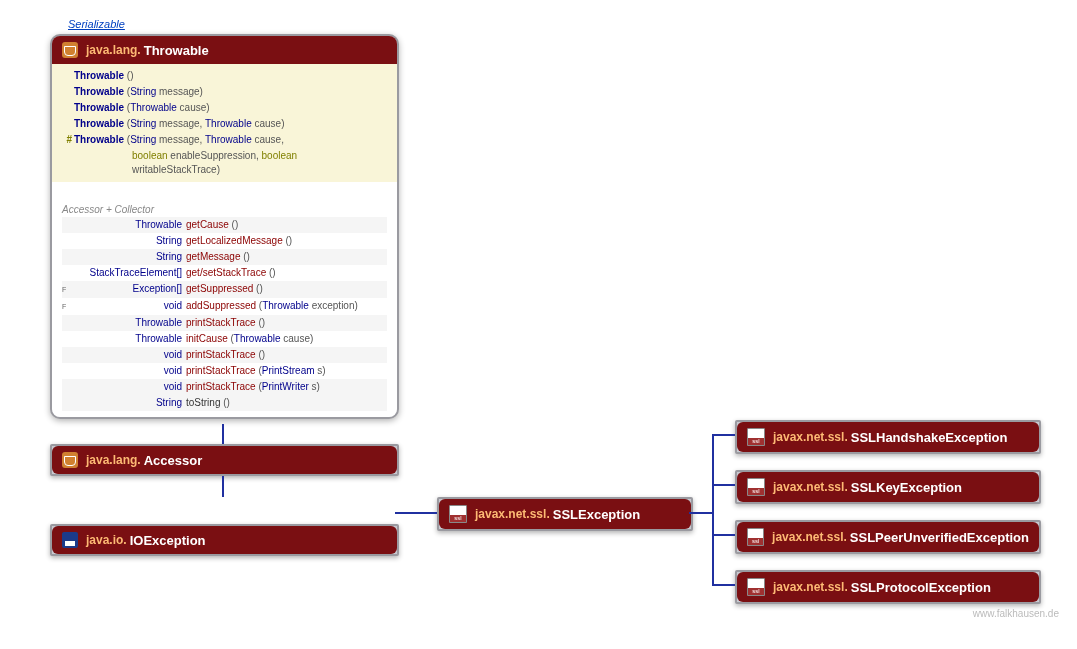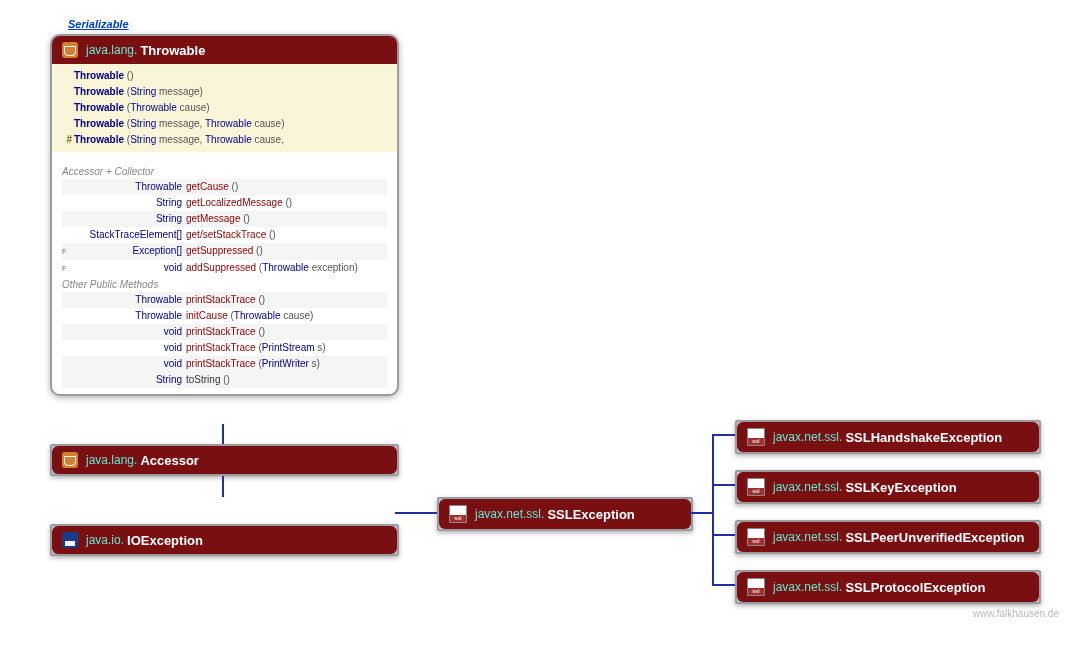--- a/index.html
+++ b/index.html
@@ -1,35 +1,35 @@
 <!DOCTYPE html>
 <html><head>
 <meta charset="utf-8">
 <style>
 body{margin:0;font-family:'Segoe UI',Arial,sans-serif;background:#fff;width:1077px;height:649px;position:relative;overflow:hidden}
-.lbl-serial{position:absolute;left:68px;top:18px;color:#0040c0;font-style:italic;font-weight:bold;text-decoration:underline;font-size:11px}
+.lbl-serial{position:absolute;left:68px;top:18px;color:#0040c0;font-style:italic;font-weight:normal;text-decoration:underline;font-size:11px}
 .throwable-box{position:absolute;left:50px;top:34px;width:345px;border:2px solid #9a9aa0;border-radius:10px;background:#c8c8cf;box-shadow:0 2px 6px rgba(0,0,0,.3)}
 .class-hdr{background:#7a0f12;color:#fff;padding:6px 10px;font-size:12px;border-radius:8px 8px 0 0;display:flex;align-items:center}
-.class-hdr .pkg{color:#5eead4;font-weight:normal;margin-right:3px}
+.class-hdr .pkg{color:#fdba74;font-weight:bold;margin-right:3px}
 .class-hdr .name{font-weight:bold;font-size:13px}
 .cup-icon{width:16px;height:16px;background:#d08030;border-radius:3px;margin-right:8px;position:relative;display:inline-block}
 .cup-icon:before{content:"";position:absolute;top:4px;left:2px;width:10px;height:8px;border:1px solid #fff;border-radius:0 0 4px 4px}
 .disk-icon{width:16px;height:16px;background:#1a3a8a;border-radius:2px;margin-right:8px;display:inline-block;position:relative}
 .disk-icon:before{content:"";position:absolute;top:9px;left:3px;width:10px;height:5px;background:#fff}
 .file-icon{width:16px;height:16px;background:#fff;border-radius:1px;margin-right:8px;display:inline-block;position:relative;border:1px solid #888}
 .file-icon:before{content:"ssl";position:absolute;bottom:0;left:0;right:0;font-size:6px;background:#a03030;color:#fff;text-align:center;line-height:7px}
 .ctor-section{background:#f9f5d8;padding:4px 10px;font-size:10px}
 .row{display:flex;align-items:baseline;padding:1px 0;line-height:14px}
 .modifier{width:10px;color:#808000;font-weight:bold;text-align:right;margin-right:2px}
 .ctor-name{color:#00008b;font-weight:bold;margin-left:0}
 .params{color:#555}
 .pt{color:#00008b}
 .kw{color:#808000}
 .indent{margin-left:70px}
-.meth-section{background:#fff;padding:12px 10px 6px;font-size:10px;border-radius:0 0 8px 8px}
+.meth-section{background:#fff;padding:20px 10px 6px;font-size:10px;border-radius:0 0 8px 8px}
 .sect-lbl{color:#888;font-style:italic;font-size:10px;padding:2px 0}
 .rt{color:#00008b;width:112px;text-align:right;display:inline-block;margin-right:4px}
 .mn{color:#8b0000}
 .mn2{color:#333}
 .f-mark{color:#666;font-size:7px;width:8px;display:inline-block}
 .stripe{background:#f5f5f5}
 .small-class{position:absolute;border:2px solid #9a9aa0;border-radius:2px;background:#c8c8cf;box-shadow:0 2px 5px rgba(0,0,0,.3)}
 .small-class .class-hdr{border-radius:6px}
 .conn{position:absolute;background:#2030a0}
 .conn-h{height:2px}
@@ -46,30 +46,32 @@
     <span class="cup-icon"></span>
     <span class="pkg">java.lang.</span>
     <span class="name">Throwable</span>
   </div>
   <div class="ctor-section">
     <div class="row"><span class="modifier"></span><span class="ctor-name">Throwable</span>&nbsp;<span class="params">()</span></div>
     <div class="row"><span class="modifier"></span><span class="ctor-name">Throwable</span>&nbsp;<span class="params">(<span class="pt">String</span> message)</span></div>
     <div class="row"><span class="modifier"></span><span class="ctor-name">Throwable</span>&nbsp;<span class="params">(<span class="pt">Throwable</span> cause)</span></div>
     <div class="row"><span class="modifier"></span><span class="ctor-name">Throwable</span>&nbsp;<span class="params">(<span class="pt">String</span> message, <span class="pt">Throwable</span> cause)</span></div>
     <div class="row"><span class="modifier">#</span><span class="ctor-name">Throwable</span>&nbsp;<span class="params">(<span class="pt">String</span> message, <span class="pt">Throwable</span> cause,</span></div>
+    <div class="row">
+        <span class="indent params"><span class="kw">boolean</span> enableSuppression, <span class="kw">boolean</span> writableStackTrace)</span>
+      </div>
   </div>
   <div class="meth-section">
     <div class="sect-lbl">Accessor + Collector</div>
     <div class="row stripe"><span class="f-mark"></span><span class="rt">Throwable</span><span class="mn">getCause</span>&nbsp;<span class="params">()</span></div>
     <div class="row"><span class="f-mark"></span><span class="rt">String</span><span class="mn">getLocalizedMessage</span>&nbsp;<span class="params">()</span></div>
     <div class="row stripe"><span class="f-mark"></span><span class="rt">String</span><span class="mn">getMessage</span>&nbsp;<span class="params">()</span></div>
     <div class="row"><span class="f-mark"></span><span class="rt">StackTraceElement[]</span><span class="mn">get/setStackTrace</span>&nbsp;<span class="params">()</span></div>
     <div class="row stripe"><span class="f-mark">F</span><span class="rt">Exception[]</span><span class="mn">getSuppressed</span>&nbsp;<span class="params">()</span></div>
     <div class="row"><span class="f-mark">F</span><span class="rt">void</span><span class="mn">addSuppressed</span>&nbsp;<span class="params">(<span class="pt">Throwable</span> exception)</span></div>
-    <div class="sect-lbl">Other Public Methods</div>
     <div class="row stripe"><span class="f-mark"></span><span class="rt">Throwable</span><span class="mn">printStackTrace</span>&nbsp;<span class="params">()</span></div>
     <div class="row"><span class="f-mark"></span><span class="rt">Throwable</span><span class="mn">initCause</span>&nbsp;<span class="params">(<span class="pt">Throwable</span> cause)</span></div>
     <div class="row stripe"><span class="f-mark"></span><span class="rt">void</span><span class="mn">printStackTrace</span>&nbsp;<span class="params">()</span></div>
     <div class="row"><span class="f-mark"></span><span class="rt">void</span><span class="mn">printStackTrace</span>&nbsp;<span class="params">(<span class="pt">PrintStream</span> s)</span></div>
     <div class="row stripe"><span class="f-mark"></span><span class="rt">void</span><span class="mn">printStackTrace</span>&nbsp;<span class="params">(<span class="pt">PrintWriter</span> s)</span></div>
     <div class="row stripe"><span class="f-mark"></span><span class="rt">String</span><span class="mn2">toString</span>&nbsp;<span class="params">()</span></div>
   </div>
 </div>
 
 <div class="small-class" style="left:50px;top:444px;width:345px">

